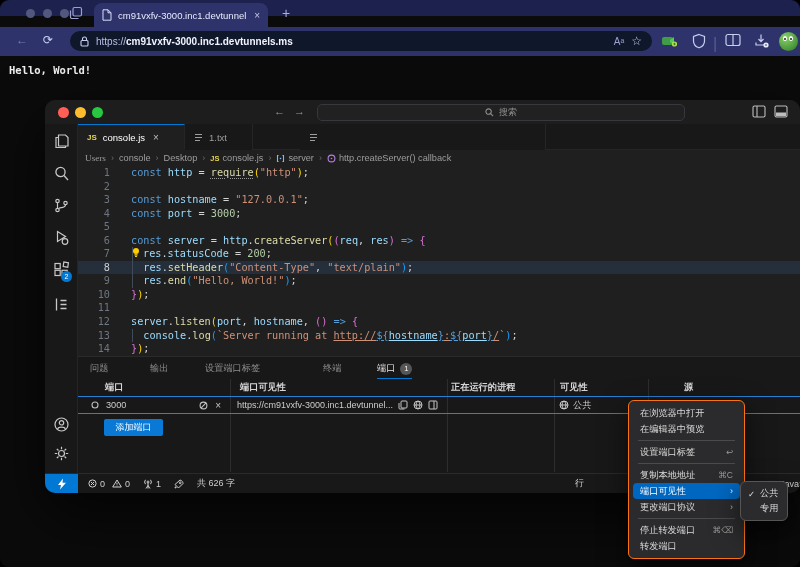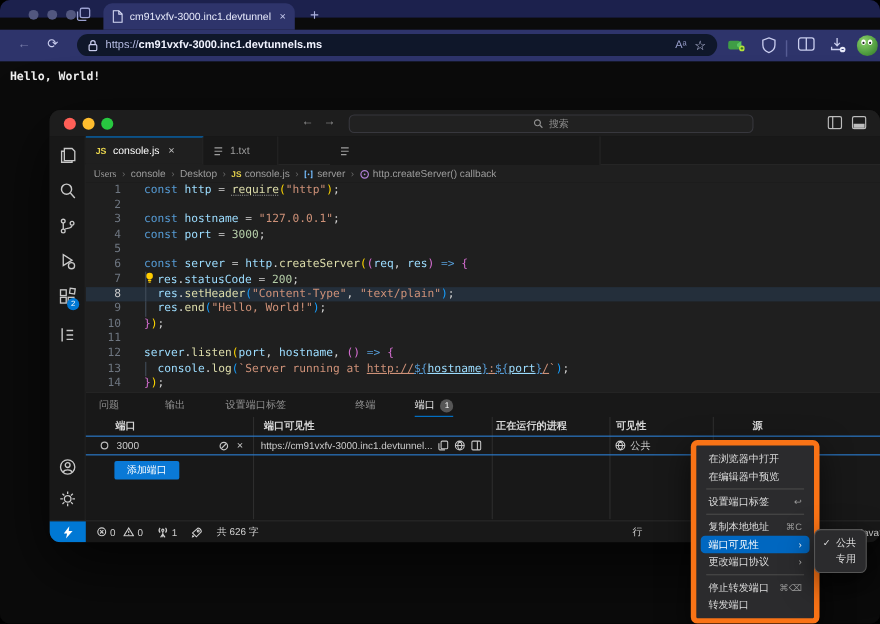--- a/index.html
+++ b/index.html
@@ -72,21 +72,21 @@
   .p-row .c4{width:94px;display:flex;align-items:center;gap:4px;padding-left:5px}
   .addbtn{position:absolute;left:26px;top:62px;width:59px;height:17px;background:#0a79d6;color:#fff;font-size:9px;display:flex;align-items:center;justify-content:center;border-radius:2px}
   
   .v-status{position:absolute;left:0;right:0;bottom:0;height:20px;background:#181818;border-top:1px solid #2a2a2a;color:#cfcfcf;font-size:9px}
   .remote{position:absolute;left:0;top:0;width:33px;height:100%;background:#0078d4;display:flex;align-items:center;justify-content:center}
   .s-items{position:absolute;left:43px;top:0;height:100%;display:flex;align-items:center;gap:13px}
   .s-grp{display:flex;align-items:center;gap:3px}
   .s-right{position:absolute;top:0;height:100%;display:flex;align-items:center}
 
   
-  .menu{position:absolute;left:628px;top:400px;width:117px;background:#2b2b2d;border:5px solid #f97316;border-radius:6px;padding:4px 4px;box-shadow:0 10px 28px rgba(0,0,0,.6);z-index:40}
+  .menu{position:absolute;left:628px;top:400px;width:117px;background:#2b2b2d;border:1px solid #f97316;border-radius:6px;padding:4px 4px;box-shadow:0 10px 28px rgba(0,0,0,.6);z-index:40}
   .mi{height:16px;display:flex;align-items:center;justify-content:space-between;padding:0 7px;border-radius:4px;color:#dcdcdc;font-size:9.2px;white-space:nowrap}
   .mi .sc{color:#9a9a9a;font-size:8.5px}
   .mi.active{background:#0067c0;color:#fff}
   .mi.active .sc,.mi.active .arr{color:#fff}
   .mi .arr{color:#bbb;font-size:9px}
   .msep{height:1px;background:#4a4a4a;margin:3px 5px}
   .submenu{position:absolute;left:740px;top:481px;width:48px;background:#2b2b2d;border:1px solid #555;border-radius:6px;padding:4px 3px;box-shadow:0 10px 28px rgba(0,0,0,.6);z-index:41}
   .smi{height:15px;display:flex;align-items:center;gap:3px;padding:0 4px;color:#dcdcdc;font-size:9.2px;border-radius:3px}
   .smi .chk{width:9px;font-size:8.5px}
 

